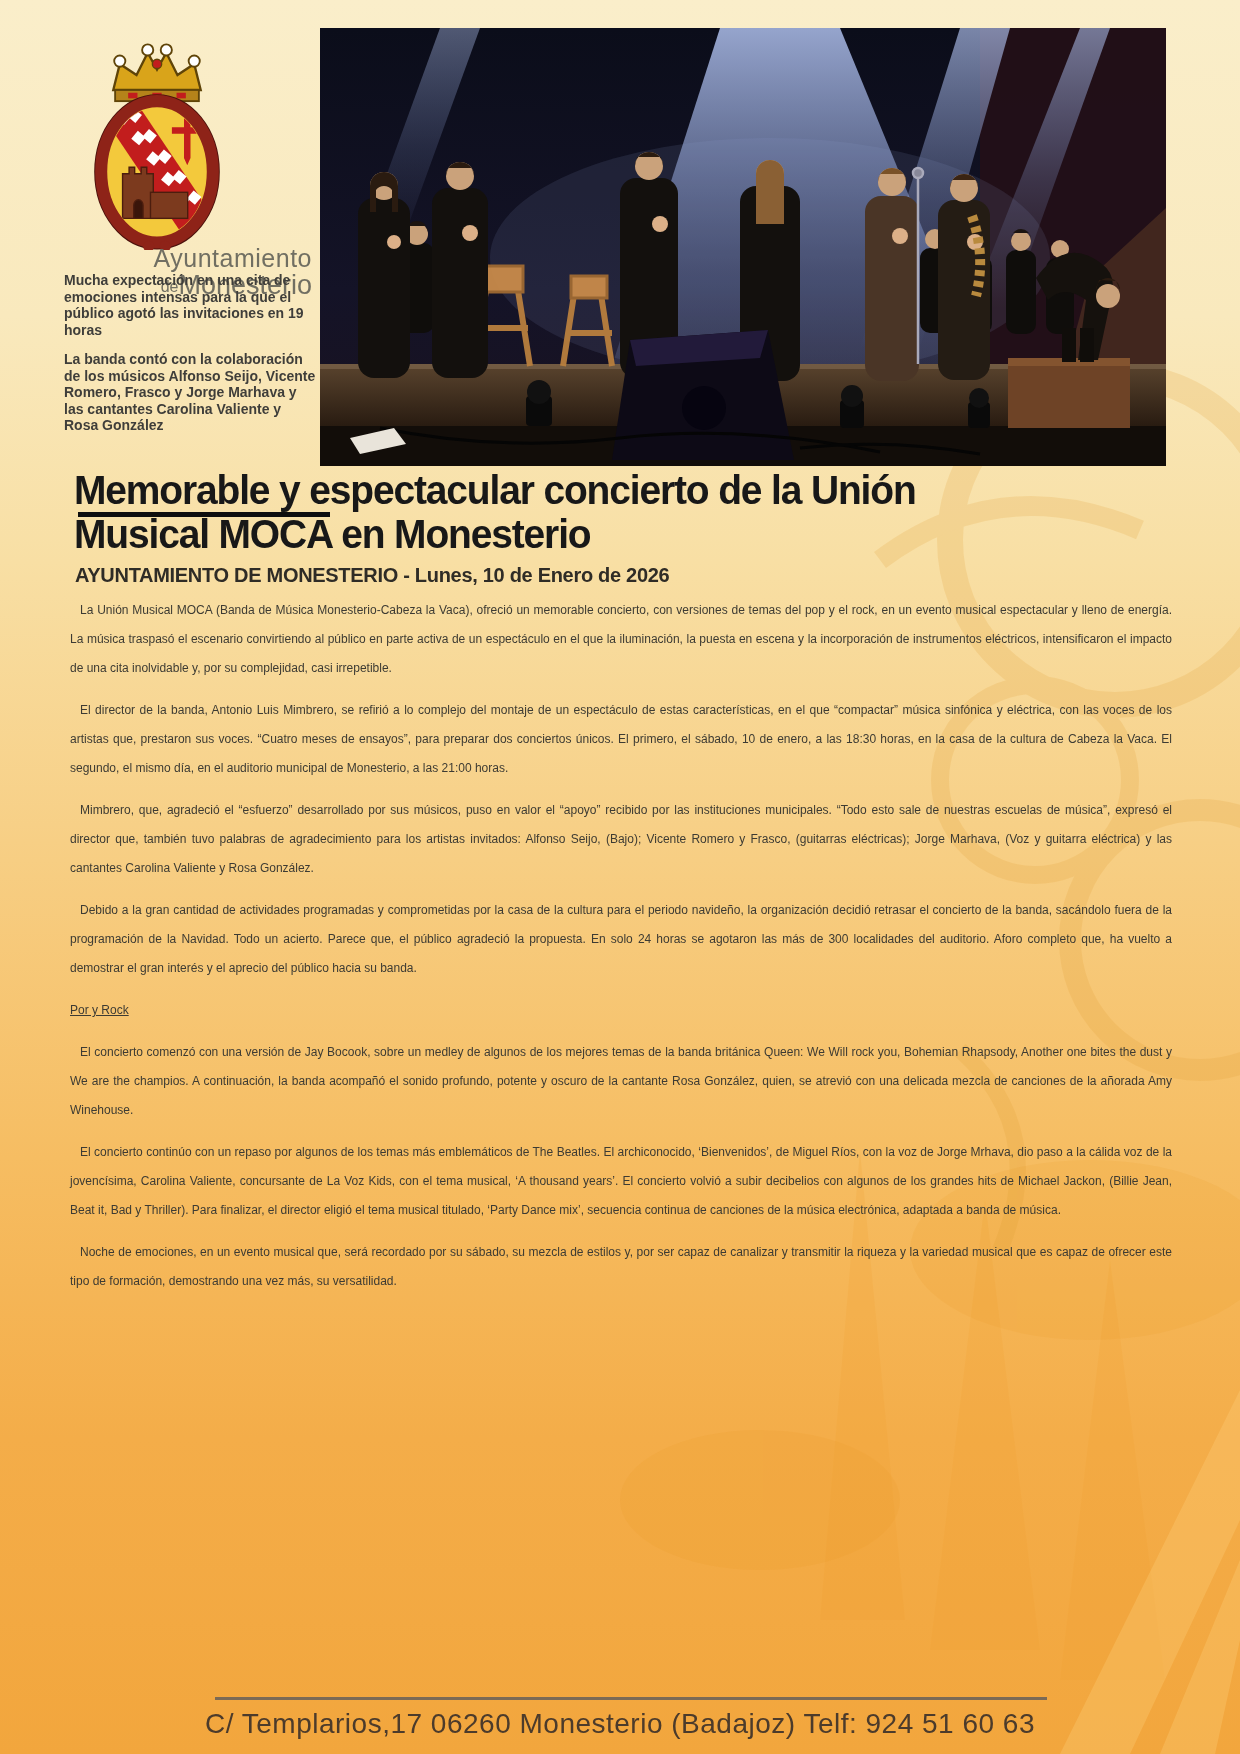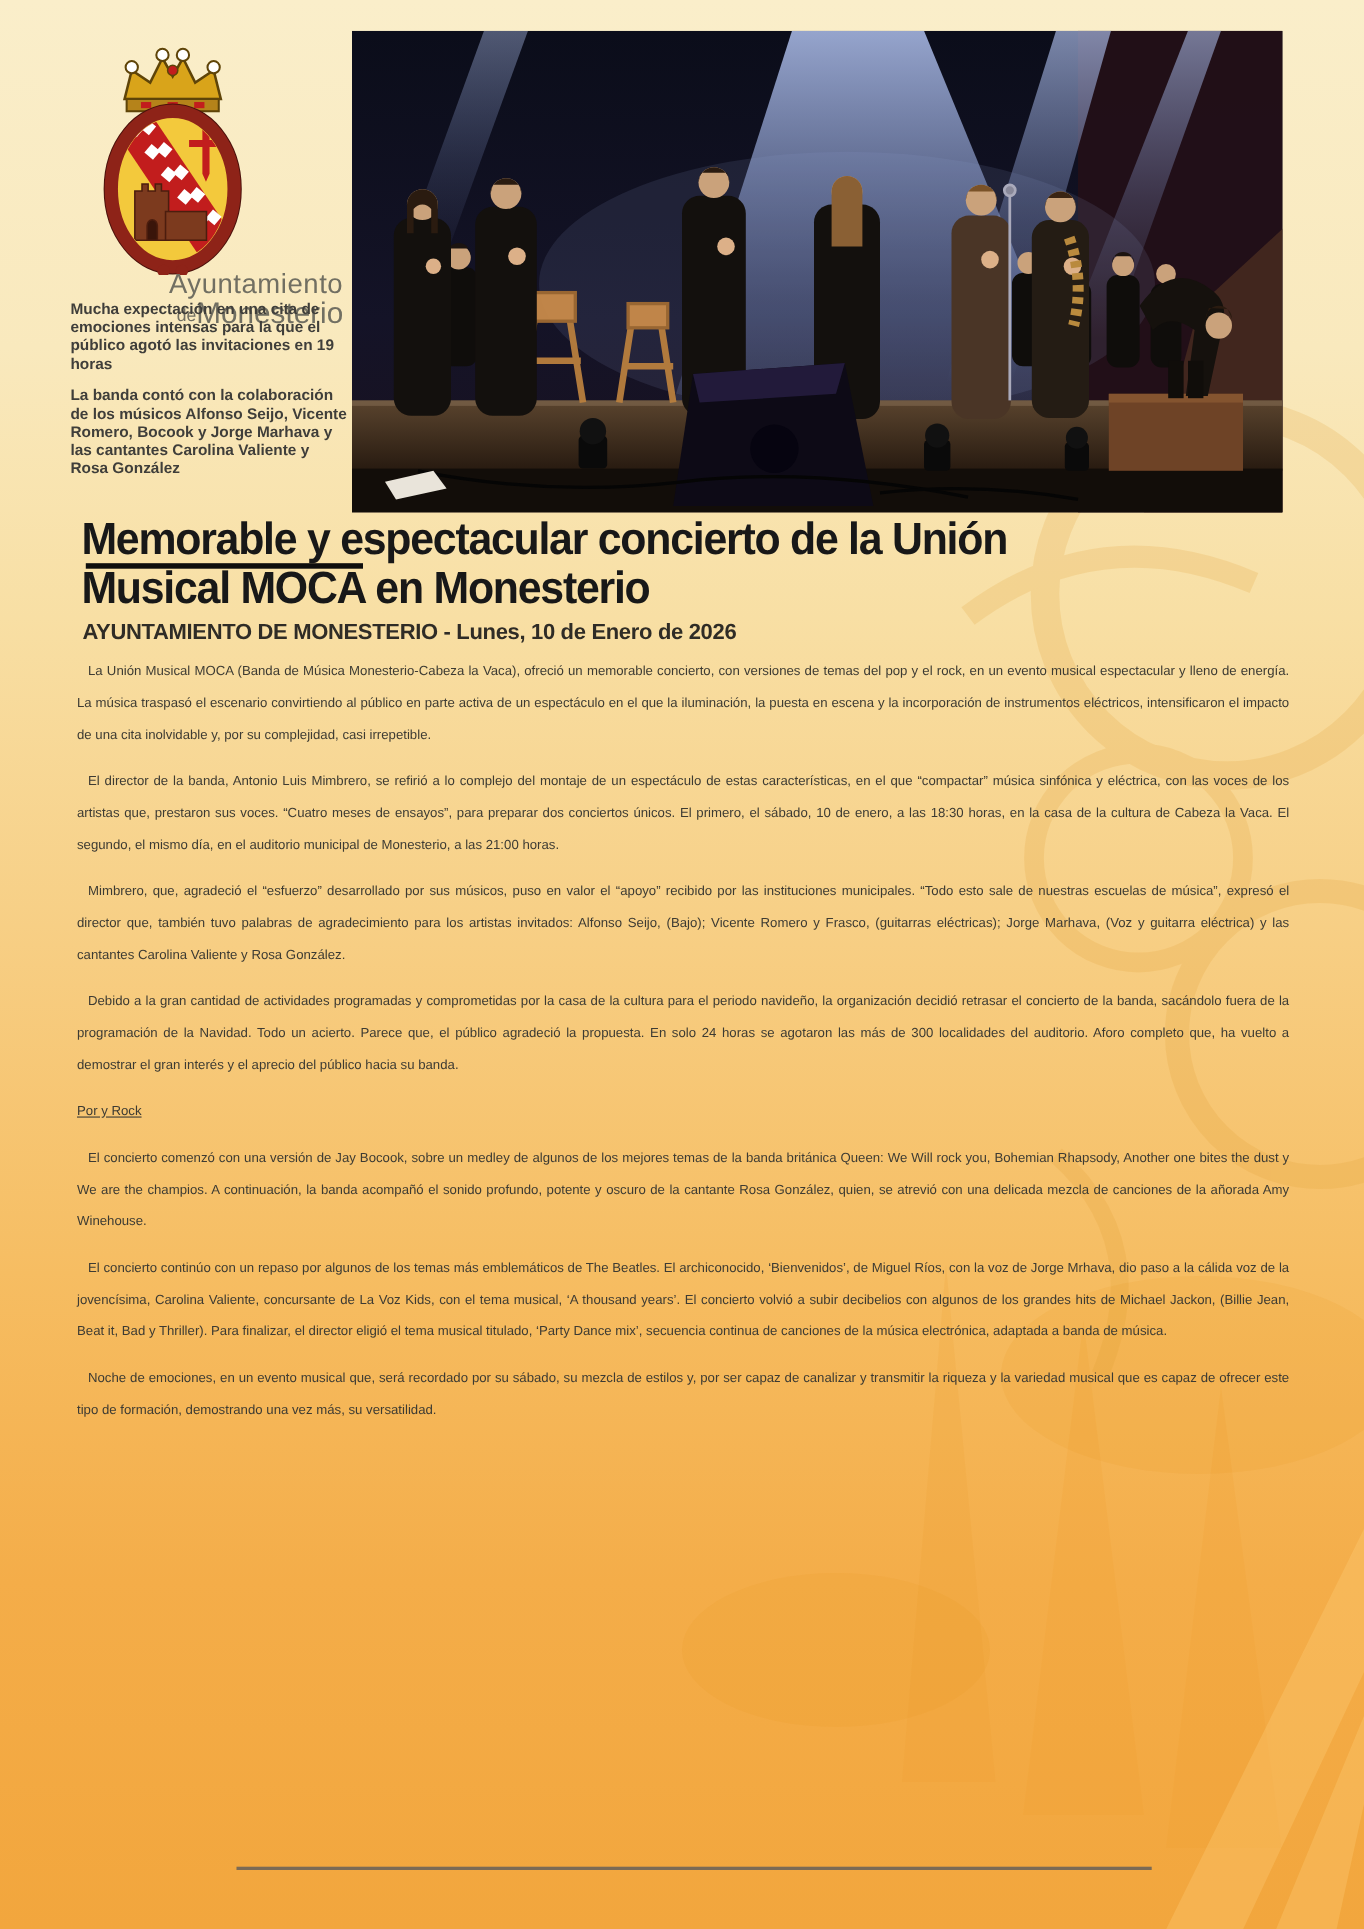--- a/index.html
+++ b/index.html
@@ -113,21 +113,21 @@
     </g>
   </svg>
 
   <div id="org-name" class="abs">
     <div id="org-line1">Ayuntamiento</div>
     <div id="org-line2"><span class="small">de</span><span>Monesterio</span></div>
   </div>
 
   <div id="sidebar" class="abs">
     <p class="note">Mucha expectación en una cita de emociones intensas para la que el público agotó las invitaciones en 19 horas</p>
-    <p class="note">La banda contó con la colaboración de los músicos Alfonso Seijo, Vicente Romero, Bocook y Jorge Marhava y las cantantes Carolina Valiente y Rosa González</p>
+    <p class="note">La banda contó con la colaboración de los músicos Alfonso Seijo, Vicente Romero, Frasco y Jorge Marhava y las cantantes Carolina Valiente y Rosa González</p>
   </div>
 
   <div id="photo" class="abs">
     <svg viewBox="0 0 846 438" preserveAspectRatio="none" aria-hidden="true">
       <defs>
         <linearGradient id="pbg" x1="0" y1="0" x2="0" y2="1">
           <stop offset="0" stop-color="#0b0d1a"></stop>
             <stop offset="0.6" stop-color="#141327"></stop>
             <stop offset="1" stop-color="#1a1220"></stop>
         </linearGradient>
@@ -272,14 +272,15 @@
     <p class="p">El director de la banda, Antonio Luis Mimbrero, se refirió a lo complejo del montaje de un espectáculo de estas características, en el que “compactar” música sinfónica y eléctrica, con las voces de los artistas que, prestaron sus voces. “Cuatro meses de ensayos”, para preparar dos conciertos únicos. El primero, el sábado, 10 de enero, a las 18:30 horas, en la casa de la cultura de Cabeza la Vaca. El segundo, el mismo día, en el auditorio municipal de Monesterio, a las 21:00 horas.</p>
     <p class="p">Mimbrero, que, agradeció el “esfuerzo” desarrollado por sus músicos, puso en valor el “apoyo” recibido por las instituciones municipales. “Todo esto sale de nuestras escuelas de música”, expresó el director que, también tuvo palabras de agradecimiento para los artistas invitados: Alfonso Seijo, (Bajo); Vicente Romero y Frasco, (guitarras eléctricas); Jorge Marhava, (Voz y guitarra eléctrica) y las cantantes Carolina Valiente y Rosa González.</p>
     <p class="p">Debido a la gran cantidad de actividades programadas y comprometidas por la casa de la cultura para el periodo navideño, la organización decidió retrasar el concierto de la banda, sacándolo fuera de la programación de la Navidad. Todo un acierto. Parece que, el público agradeció la propuesta. En solo 24 horas se agotaron las más de 300 localidades del auditorio. Aforo completo que, ha vuelto a demostrar el gran interés y el aprecio del público hacia su banda.</p>
     <p class="subhead">Por y Rock</p>
     <p class="p">El concierto comenzó con una versión de Jay Bocook, sobre un medley de algunos de los mejores temas de la banda británica Queen: We Will rock you, Bohemian Rhapsody, Another one bites the dust y We are the champios. A continuación, la banda acompañó el sonido profundo, potente y oscuro de la cantante Rosa González, quien, se atrevió con una delicada mezcla de canciones de la añorada Amy Winehouse.</p>
     <p class="p">El concierto continúo con un repaso por algunos de los temas más emblemáticos de The Beatles. El archiconocido, ‘Bienvenidos’, de Miguel Ríos, con la voz de Jorge Mrhava, dio paso a la cálida voz de la jovencísima, Carolina Valiente, concursante de La Voz Kids, con el tema musical, ‘A thousand years’. El concierto volvió a subir decibelios con algunos de los grandes hits de Michael Jackon, (Billie Jean, Beat it, Bad y Thriller). Para finalizar, el director eligió el tema musical titulado, ‘Party Dance mix’, secuencia continua de canciones de la música electrónica, adaptada a banda de música.</p>
     <p class="p">Noche de emociones, en un evento musical que, será recordado por su sábado, su mezcla de estilos y, por ser capaz de canalizar y transmitir la riqueza y la variedad musical que es capaz de ofrecer este tipo de formación, demostrando una vez más, su versatilidad.</p>
   </div>
 
   <div id="footer-rule" class="abs"></div>
+  <div id="footer-address" class="abs">C/ Templarios,17  06260 Monesterio (Badajoz)  Telf: 924 51 60 63</div>
 
 </div>
 
 </body></html>

